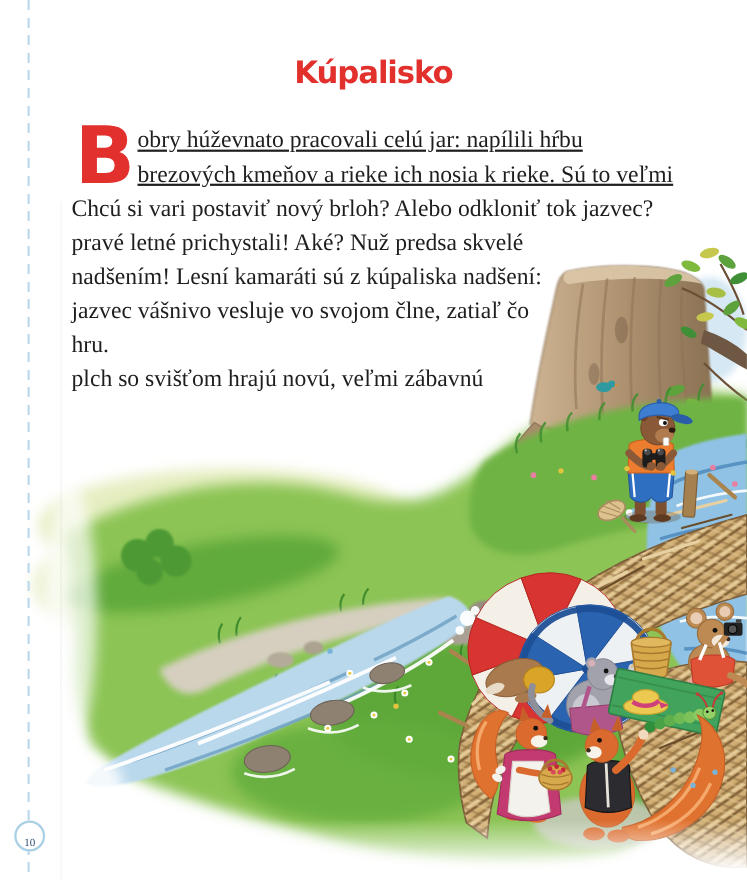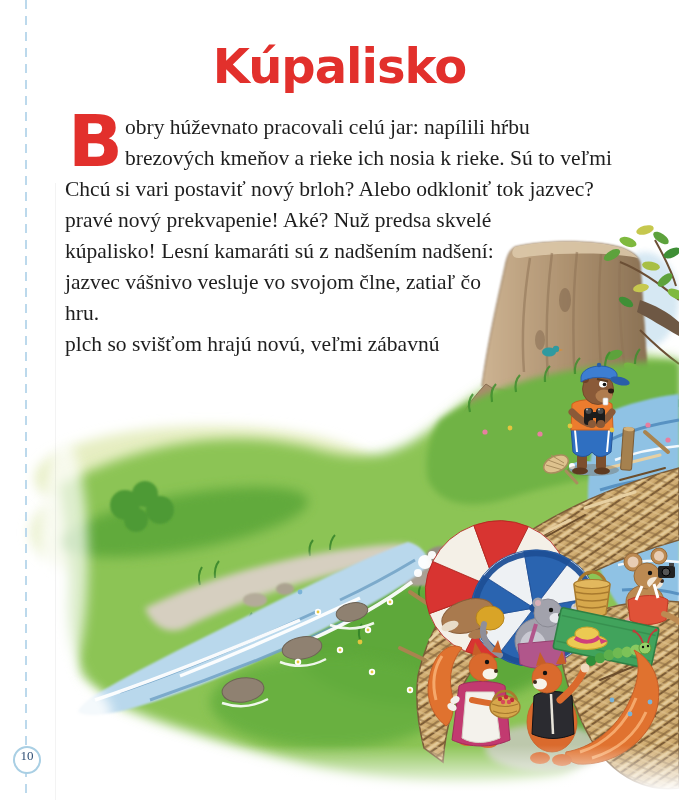--- a/index.html
+++ b/index.html
@@ -4,32 +4,32 @@
 <style>
   html,body{margin:0;padding:0;background:#fff;}
   .page{position:relative;width:679px;height:800px;background:#fff;overflow:hidden;
         font-family:"Liberation Serif",serif;}
   .dashed-line{position:absolute;left:25px;top:0;width:2px;height:800px;z-index:3;
         background:repeating-linear-gradient(to bottom,#bcd9ec 0 9px,transparent 9px 16px);}
   .crease-line{position:absolute;left:55px;top:183px;width:1px;height:617px;
         background:rgba(100,100,100,.08);z-index:1;}
   .illustration-svg{position:absolute;left:0;top:0;width:679px;height:800px;z-index:0;}
   .page-title{position:absolute;left:0;top:42px;width:679px;margin:0;text-align:center;z-index:2;
-        font-family:"DejaVu Sans",sans-serif;font-weight:bold;font-size:48px;line-height:48px;
+        font-family:"DejaVu Sans",sans-serif;font-weight:bold;font-size:28px;line-height:48px;
         letter-spacing:-1px;color:#e2302c;}
   .textblock{position:absolute;left:65px;top:112px;width:580px;z-index:2;
         font-size:21.5px;line-height:31px;color:#1e1e1e;}
   .dropcap{position:absolute;left:3px;top:-4px;font-family:"DejaVu Sans",sans-serif;
         font-weight:bold;font-size:72px;line-height:66px;color:#e2302c;}
   .line{height:31px;white-space:nowrap;}
-  .line.indent{padding-left:60px;}
+  .line.indent{padding-left:60px;text-decoration:underline;}
   .pagenum{position:absolute;left:13px;top:746px;width:24px;height:24px;z-index:4;
         border:2.5px solid #a9cfe4;border-radius:50%;background:#fff;
-        display:flex;align-items:flex-start;justify-content:center;
-        font-size:13px;color:#2e4e74;}
+        display:flex;align-items:flex-end;justify-content:center;
+        font-size:10px;color:#2e4e74;}
 </style>
 </head>
 <body>
 
 <div class="page">
 
   <svg class="illustration-svg" viewBox="0 0 679 800" xmlns="http://www.w3.org/2000/svg">
     <desc>Watercolor scene of a beavers' swimming place at a forest river: a beaver in a blue cap, orange tank top and blue shorts stands with binoculars on a dam of sticks beside a large tree stump with leafy branches; below, a red-and-white and a blue-and-white beach umbrella shade a grey dormouse in pink shorts and a brown rabbit in yellow shorts; a mouse in red shorts takes photographs next to a wicker basket, a straw hat on a green towel and a green caterpillar; two red squirrels — one in a pink dress with a white apron holding a berry basket, one in a black vest — stand on the grassy bank of a rocky stream.</desc>
     <defs>
       <filter id="soft" x="-30%" y="-30%" width="160%" height="160%">
@@ -486,22 +486,22 @@
   <div class="dashed-line"></div>
   <div class="crease-line"></div>
 
   <h1 class="page-title">Kúpalisko</h1>
 
   <div class="textblock">
     <span class="dropcap">B</span>
     <div class="line indent">obry húževnato pracovali celú jar: napílili hŕbu</div>
     <div class="line indent">brezových kmeňov a rieke ich nosia k rieke. Sú to veľmi</div>
     <div class="line">Chcú si vari postaviť nový brloh? Alebo odkloniť tok jazvec?</div>
-    <div class="line">pravé nový prekvapenie! Aké? Nuž predsa skvelé</div>
-    <div class="line">kúpalisko! Lesní kamaráti sú z nadšením nadšení:</div>
+    <div class="line">pravé letné prichystali! Aké? Nuž predsa skvelé</div>
+    <div class="line">nadšením! Lesní kamaráti sú z kúpaliska nadšení:</div>
     <div class="line">jazvec vášnivo vesluje vo svojom člne, zatiaľ čo</div>
     <div class="line">hru.</div>
     <div class="line">plch so svišťom hrajú novú, veľmi zábavnú</div>
   </div>
 
   <div class="pagenum">
     <span>10</span>
   </div>
 
 </div>

